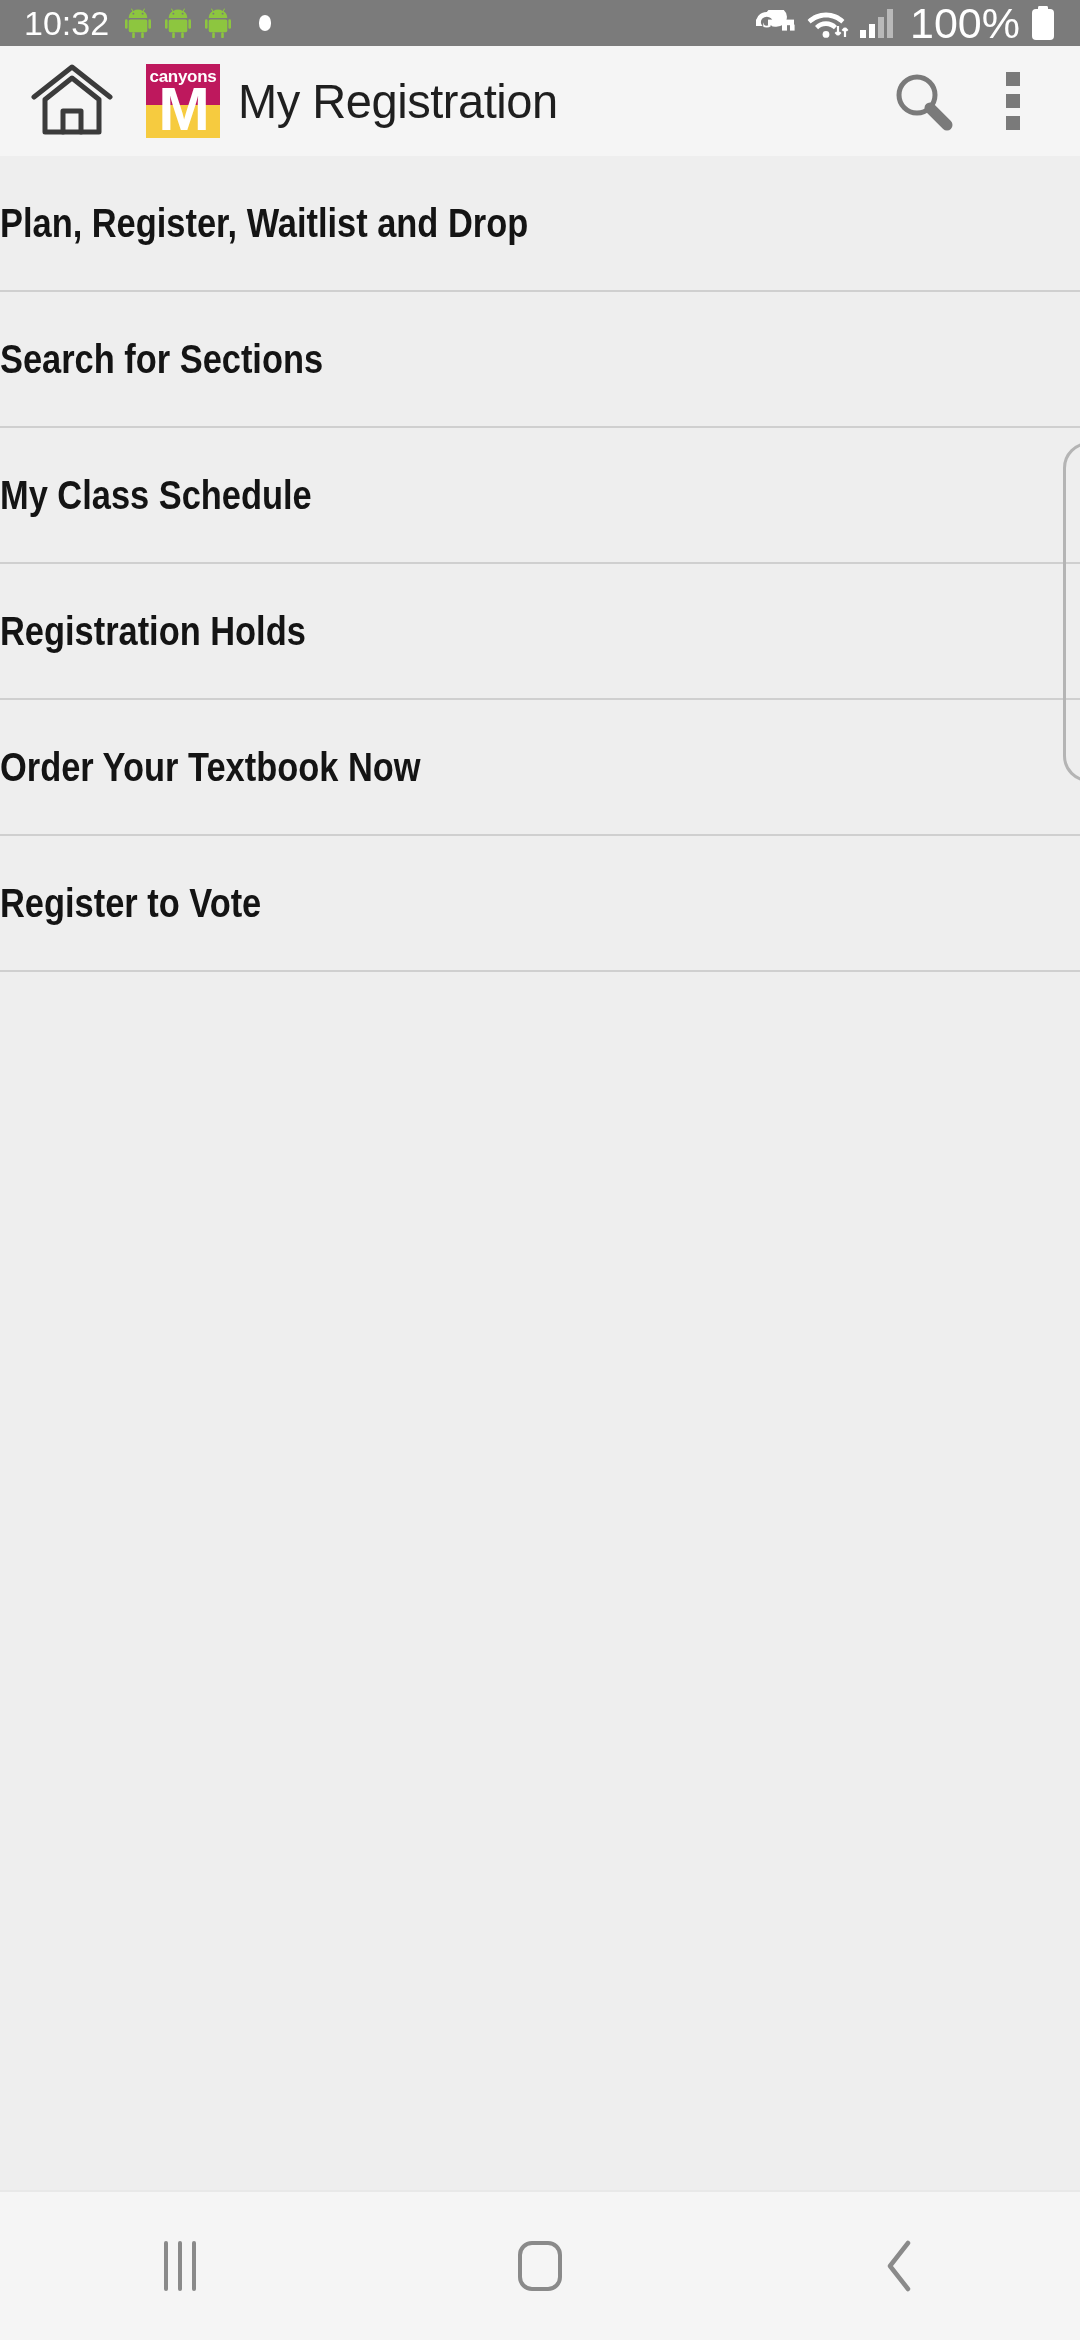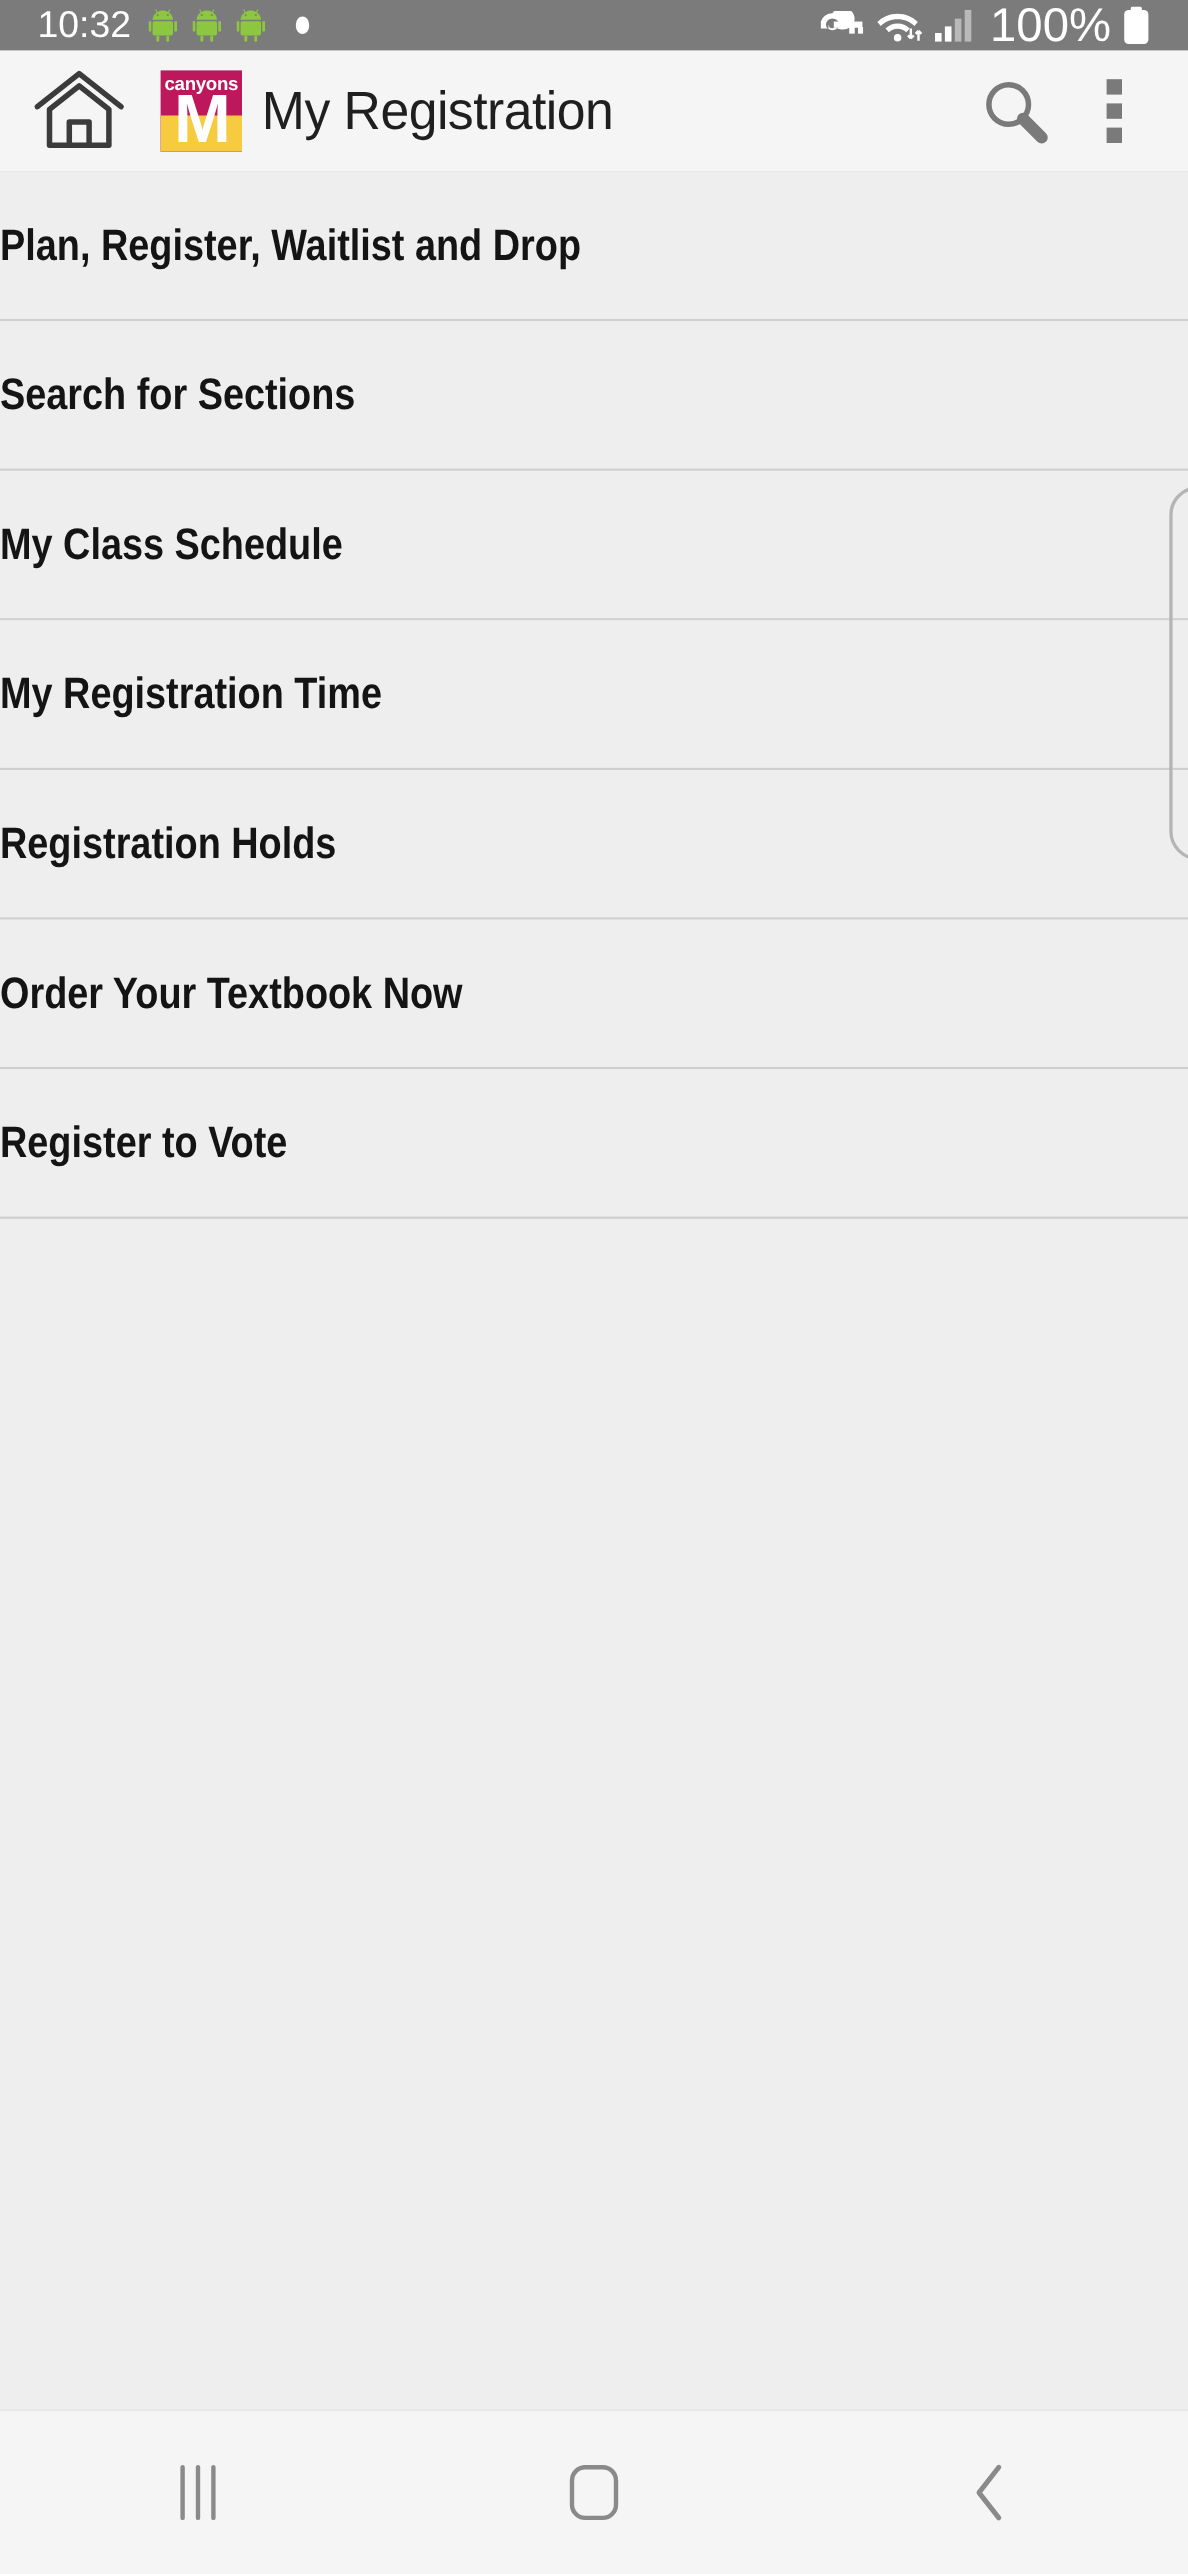--- a/index.html
+++ b/index.html
@@ -26,21 +26,21 @@
   
   .status-bar {
     position: absolute;
     top: 0; left: 0;
     width: 1080px;
     height: 46px;
     background: #7b7b7b;
     display: flex;
     align-items: center;
     justify-content: space-between;
-    padding: 0 34px;
+    padding: 0 24px;
     box-sizing: border-box;
   }
   .status-left {
     display: flex;
     align-items: center;
     gap: 0px;
   }
   .status-time {
     color: #ffffff;
     font-size: 34px;
@@ -358,23 +358,20 @@
       <div class="menu-item">
         <span class="menu-item-label">Plan, Register, Waitlist and Drop</span>
       </div>
       <div class="menu-item">
         <span class="menu-item-label">Search for Sections</span>
       </div>
       <div class="menu-item">
         <span class="menu-item-label">My Class Schedule</span>
       </div>
       <div class="menu-item">
-        <span class="menu-item-label">My Registration Time</span>
-      </div>
-      <div class="menu-item">
         <span class="menu-item-label">Registration Holds</span>
       </div>
       <div class="menu-item">
         <span class="menu-item-label">Order Your Textbook Now</span>
       </div>
       <div class="menu-item">
         <span class="menu-item-label">Register to Vote</span>
       </div>
 
     </div>

